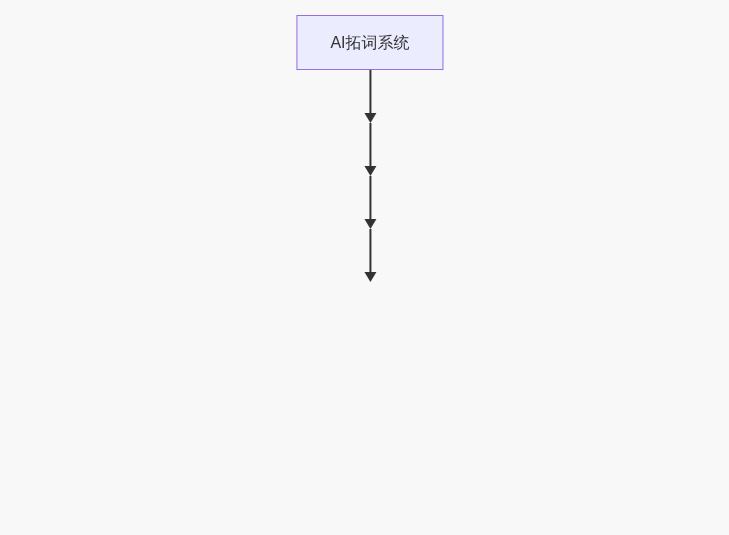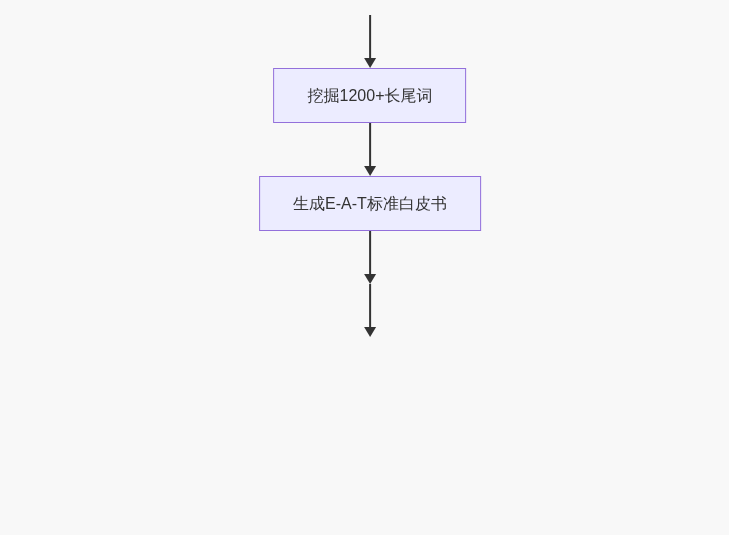--- a/index.html
+++ b/index.html
@@ -54,34 +54,33 @@
     border-right: 6px solid transparent;
     border-top: 10px solid var(--arrow-color, #333333);
   }
 </style>
 </head>
 <body>
 
 <div class="canvas">
   <div class="flow">
 
+    <div class="node">AI拓词系统</div>
 
     <div class="edge">
       <div class="line"></div>
       <div class="head"></div>
     </div>
 
-    <div class="node">挖掘1200+长尾词</div>
 
     <div class="edge">
       <div class="line"></div>
       <div class="head"></div>
     </div>
 
-    <div class="node">生成E-A-T标准白皮书</div>
 
     <div class="edge">
       <div class="line"></div>
       <div class="head"></div>
     </div>
 
 
     <div class="edge">
       <div class="line"></div>
       <div class="head"></div>

